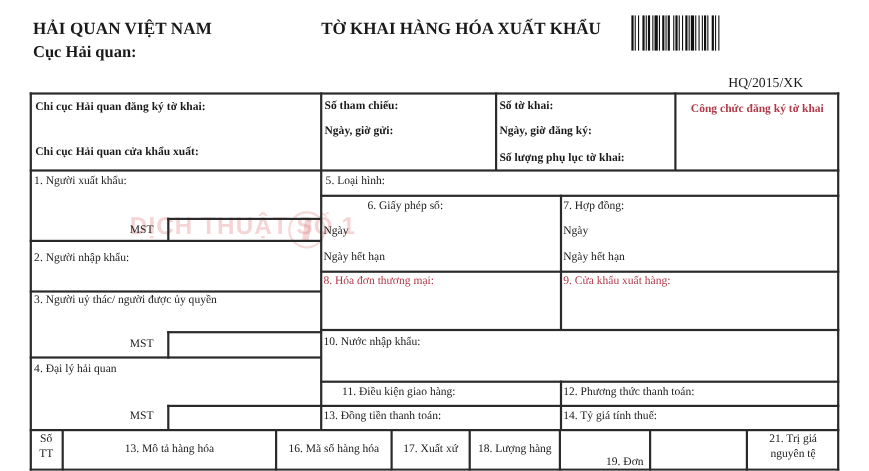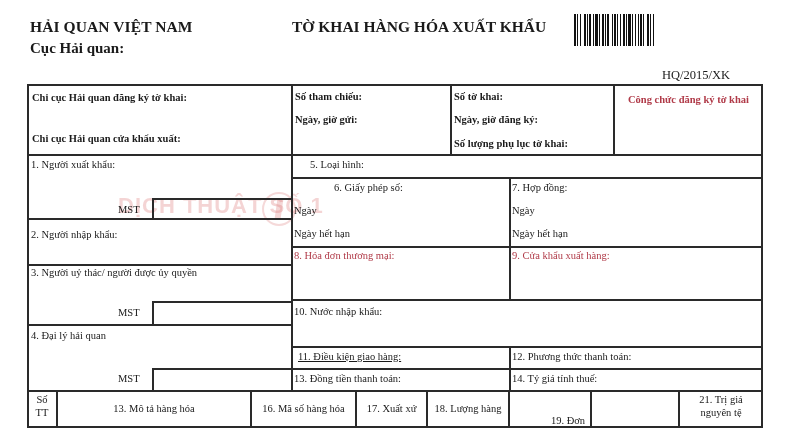--- a/index.html
+++ b/index.html
@@ -140,31 +140,31 @@
   <div class="lbl bold red" style="left:628px; top:94px;">Công chức đăng ký tờ khai</div>
 
   <div class="lbl" style="left:31px; top:159px;">1. Người xuất khẩu:</div>
   <div class="lbl" style="left:118px; top:204px;">MST</div>
   <div class="lbl" style="left:31px; top:229px;">2. Người nhập khẩu:</div>
   <div class="lbl" style="left:31px; top:267px;">3. Người uỷ thác/ người được ủy quyền</div>
   <div class="lbl" style="left:118px; top:307px;">MST</div>
   <div class="lbl" style="left:31px; top:330px;">4. Đại lý hải quan</div>
   <div class="lbl" style="left:118px; top:373px;">MST</div>
 
-  <div class="lbl" style="left:310px; top:159px;">5. Loại hình:</div>
+  <div class="lbl" style="left:296px; top:159px;">5. Loại hình:</div>
   <div class="lbl" style="left:294px; top:182px;margin-left:40px;">6. Giấy phép số:</div>
   <div class="lbl" style="left:294px; top:205px;">Ngày</div>
   <div class="lbl" style="left:294px; top:228px;">Ngày hết hạn</div>
   <div class="lbl" style="left:512px; top:182px;text-align:right;">7. Hợp đồng:</div>
   <div class="lbl" style="left:512px; top:205px;">Ngày</div>
   <div class="lbl" style="left:512px; top:228px;">Ngày hết hạn</div>
   <div class="lbl red" style="left:294px; top:250px;">8. Hóa đơn thương mại:</div>
   <div class="lbl red" style="left:512px; top:250px;">9. Cửa khẩu xuất hàng:</div>
   <div class="lbl" style="left:294px; top:306px;">10. Nước nhập khẩu:</div>
-  <div class="lbl" style="left:298px; top:351px;text-decoration:underline;">11. Điều kiện giao hàng:</div>
+  <div class="lbl" style="left:311px; top:351px;">11. Điều kiện giao hàng:</div>
   <div class="lbl" style="left:512px; top:351px;">12. Phương thức thanh toán:</div>
   <div class="lbl" style="left:294px; top:373px;">13. Đồng tiền thanh toán:</div>
   <div class="lbl" style="left:512px; top:373px;">14. Tỷ giá tính thuế:</div>
 
   <div>
     <div class="lbl center" style="left:32px; top:393px; width:20px;">Số TT</div>
     <div class="lbl center" style="left:58px; top:402px; width:192px;">13. Mô tả hàng hóa</div>
     <div class="lbl center" style="left:252px; top:402px; width:103px;">16. Mã số hàng hóa</div>
     <div class="lbl center" style="left:357px; top:402px; width:69px;">17. Xuất xứ</div>
     <div class="lbl center" style="left:428px; top:402px; width:80px;">18. Lượng hàng</div>

